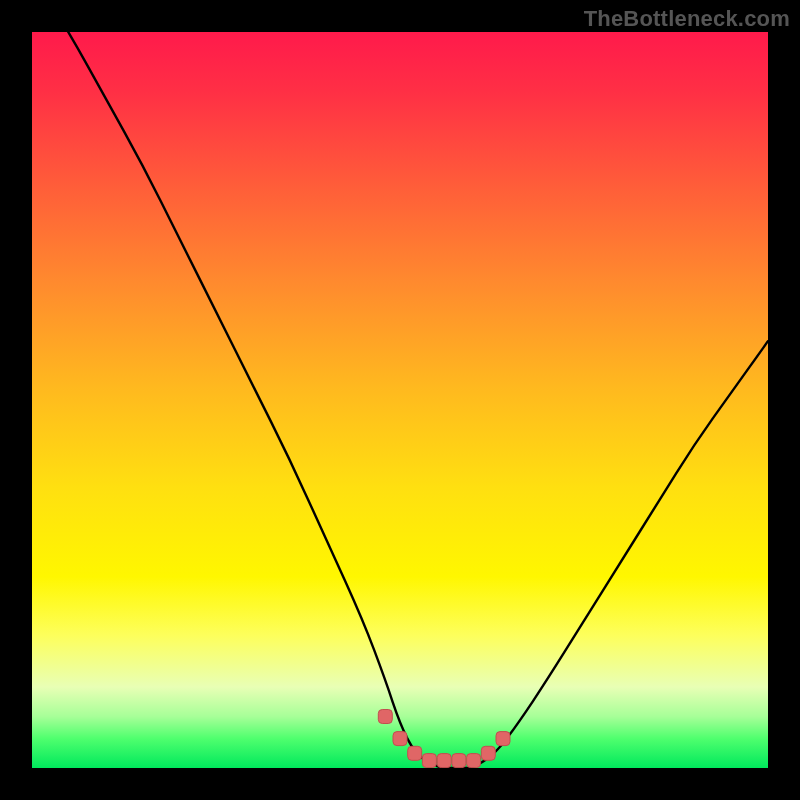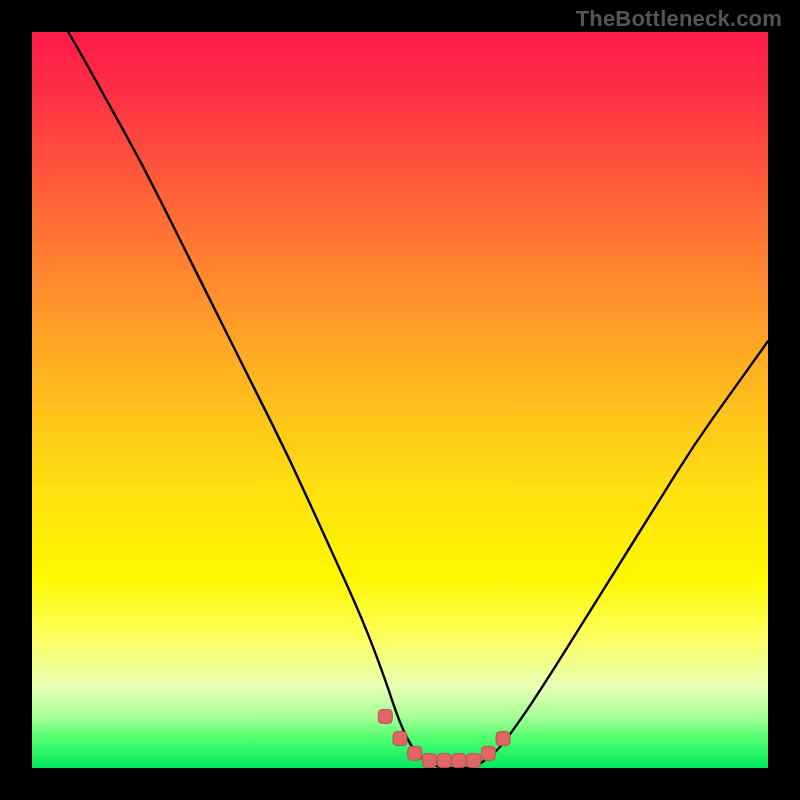--- a/index.html
+++ b/index.html
@@ -40,21 +40,21 @@
       #fdff5c 82%,
       #e8ffb5 89%,
       #a7ff98 93%,
       #4fff6e 96%,
       #00e85c 100%
     );
   }
   .watermark {
     position: absolute;
     top: 6px;
-    right: 18px;
+    right: 10px;
     color: #555;
     font-size: 22px;
     font-weight: 600;
     letter-spacing: 0.2px;
     user-select: none;
   }
   svg.curve {
     position: absolute;
     inset: 0;
   }

